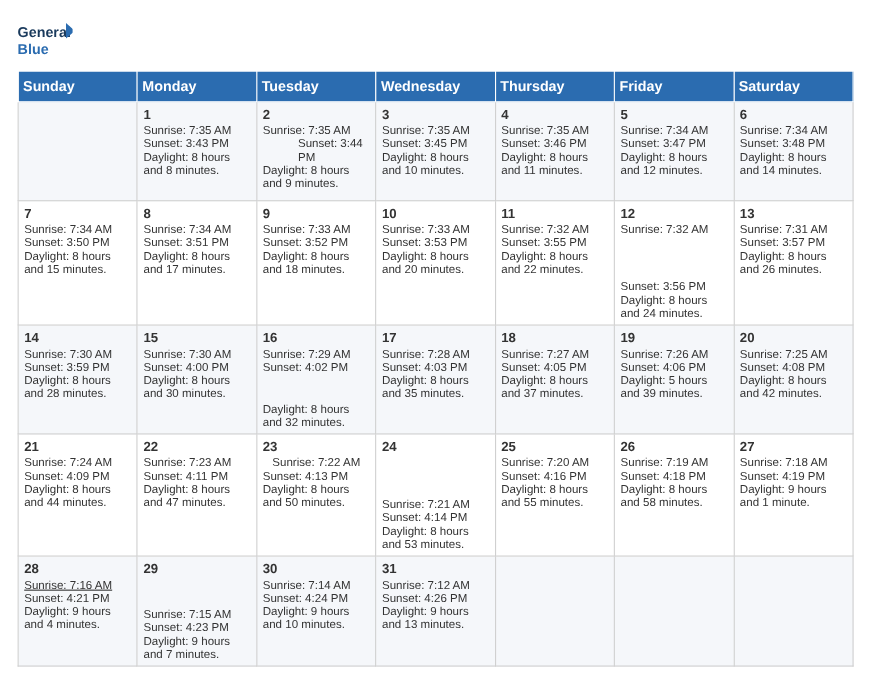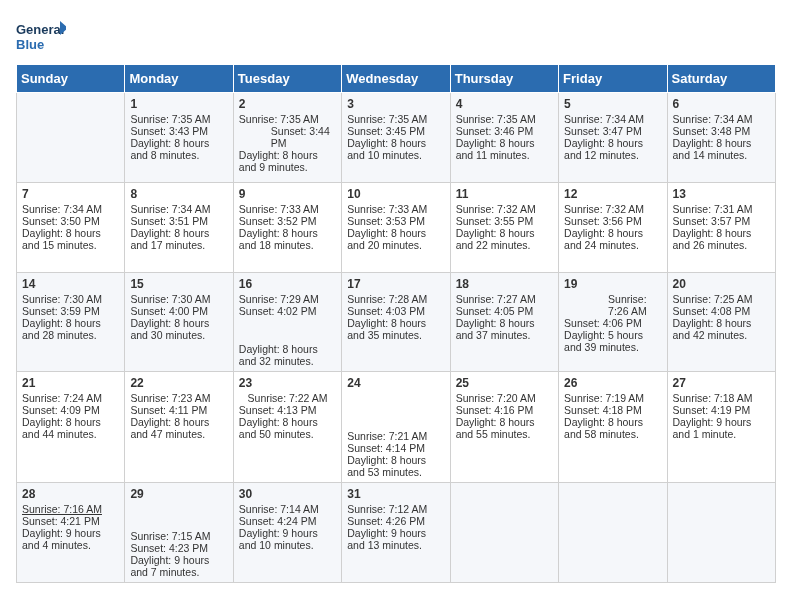--- a/index.html
+++ b/index.html
@@ -168,21 +168,21 @@
         </td>
         <td>
           <span class="day-num">11</span>
           <span style="display: block;">Sunrise: 7:32 AM</span>
           <span style="display: block;">Sunset: 3:55 PM</span>
           <span style="display: block;">Daylight: 8 hours and 22 minutes.</span>
         </td>
         <td>
           <span class="day-num">12</span>
           <span style="display: block;">Sunrise: 7:32 AM</span>
-          <span style="display: block;">Sunset: 3:56 PM</span>
+          <span style="display: block; margin-top: 40px;">Sunset: 3:56 PM</span>
           <span style="display: block;">Daylight: 8 hours and 24 minutes.</span>
         </td>
         <td>
           <span class="day-num">13</span>
           <span style="display: block;">Sunrise: 7:31 AM</span>
           <span style="display: block;">Sunset: 3:57 PM</span>
           <span style="display: block;">Daylight: 8 hours and 26 minutes.</span>
         </td>
       </tr>
       <tr>
@@ -211,21 +211,21 @@
           <span style="display: block;">Daylight: 8 hours and 35 minutes.</span>
         </td>
         <td>
           <span class="day-num">18</span>
           <span style="display: block;">Sunrise: 7:27 AM</span>
           <span style="display: block;">Sunset: 4:05 PM</span>
           <span style="display: block;">Daylight: 8 hours and 37 minutes.</span>
         </td>
         <td>
           <span class="day-num">19</span>
-          <span style="display: block; margin-left: 44px;">Sunrise: 7:26 AM</span>
+          <span style="display: block;">Sunrise: 7:26 AM</span>
           <span style="display: block;">Sunset: 4:06 PM</span>
           <span style="display: block;">Daylight: 5 hours and 39 minutes.</span>
         </td>
         <td>
           <span class="day-num">20</span>
           <span style="display: block;">Sunrise: 7:25 AM</span>
           <span style="display: block;">Sunset: 4:08 PM</span>
           <span style="display: block;">Daylight: 8 hours and 42 minutes.</span>
         </td>
       </tr>

